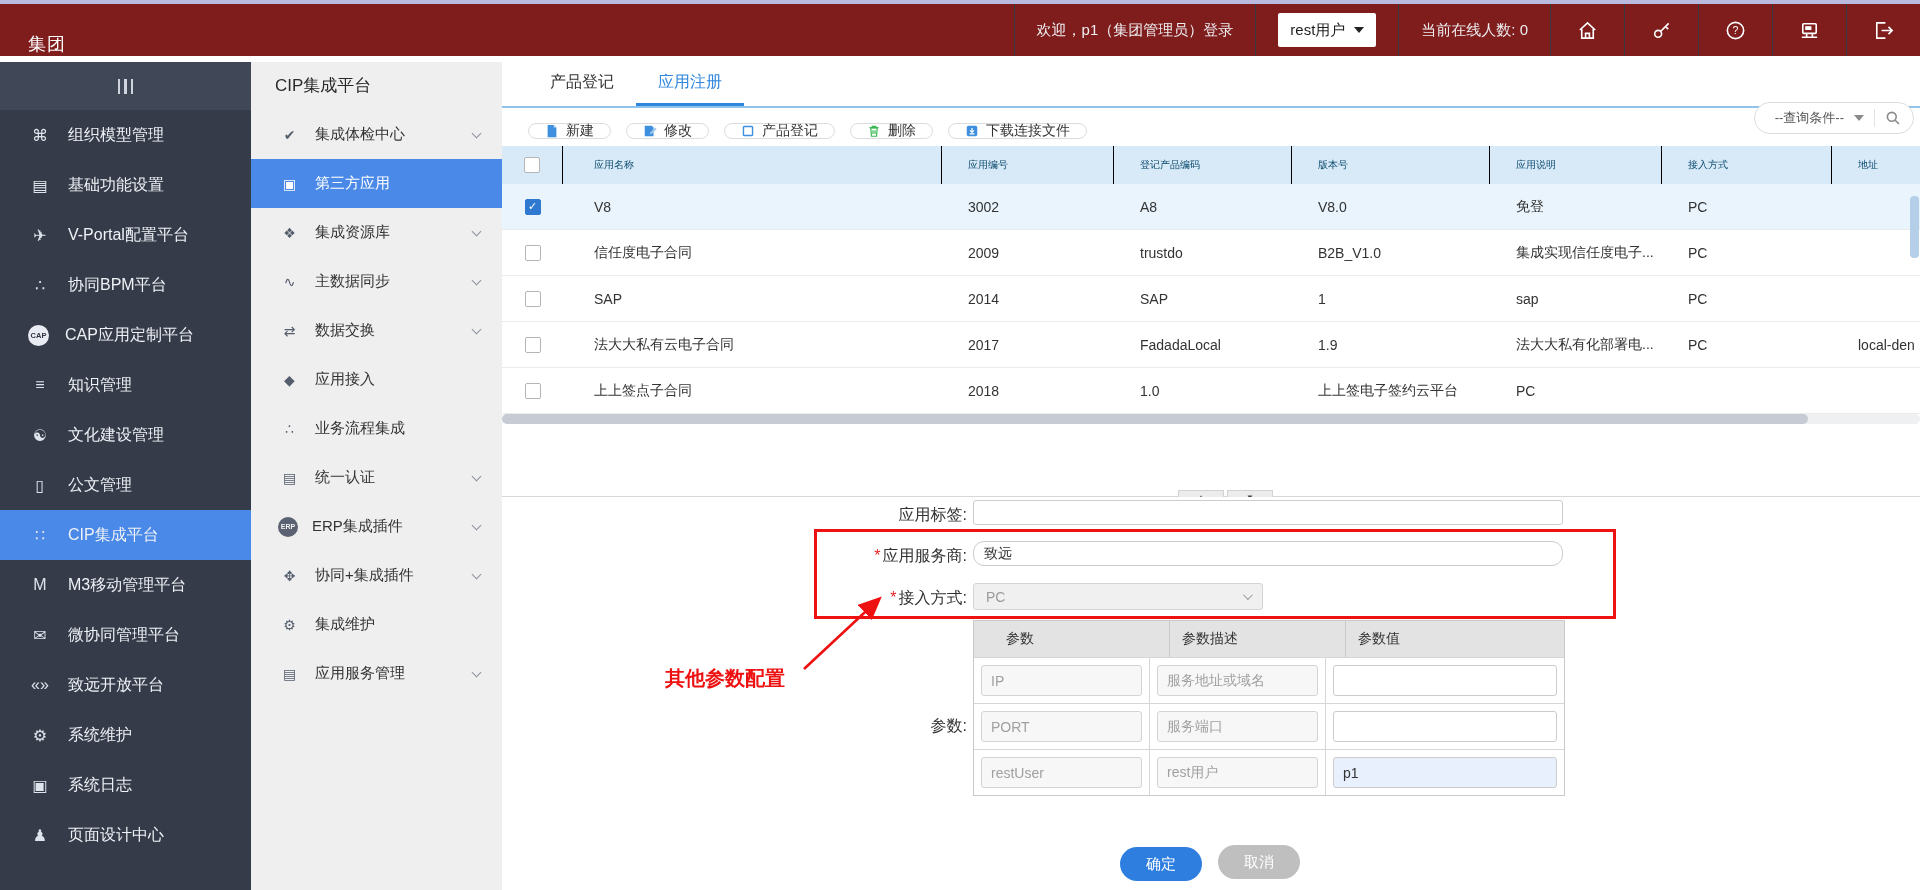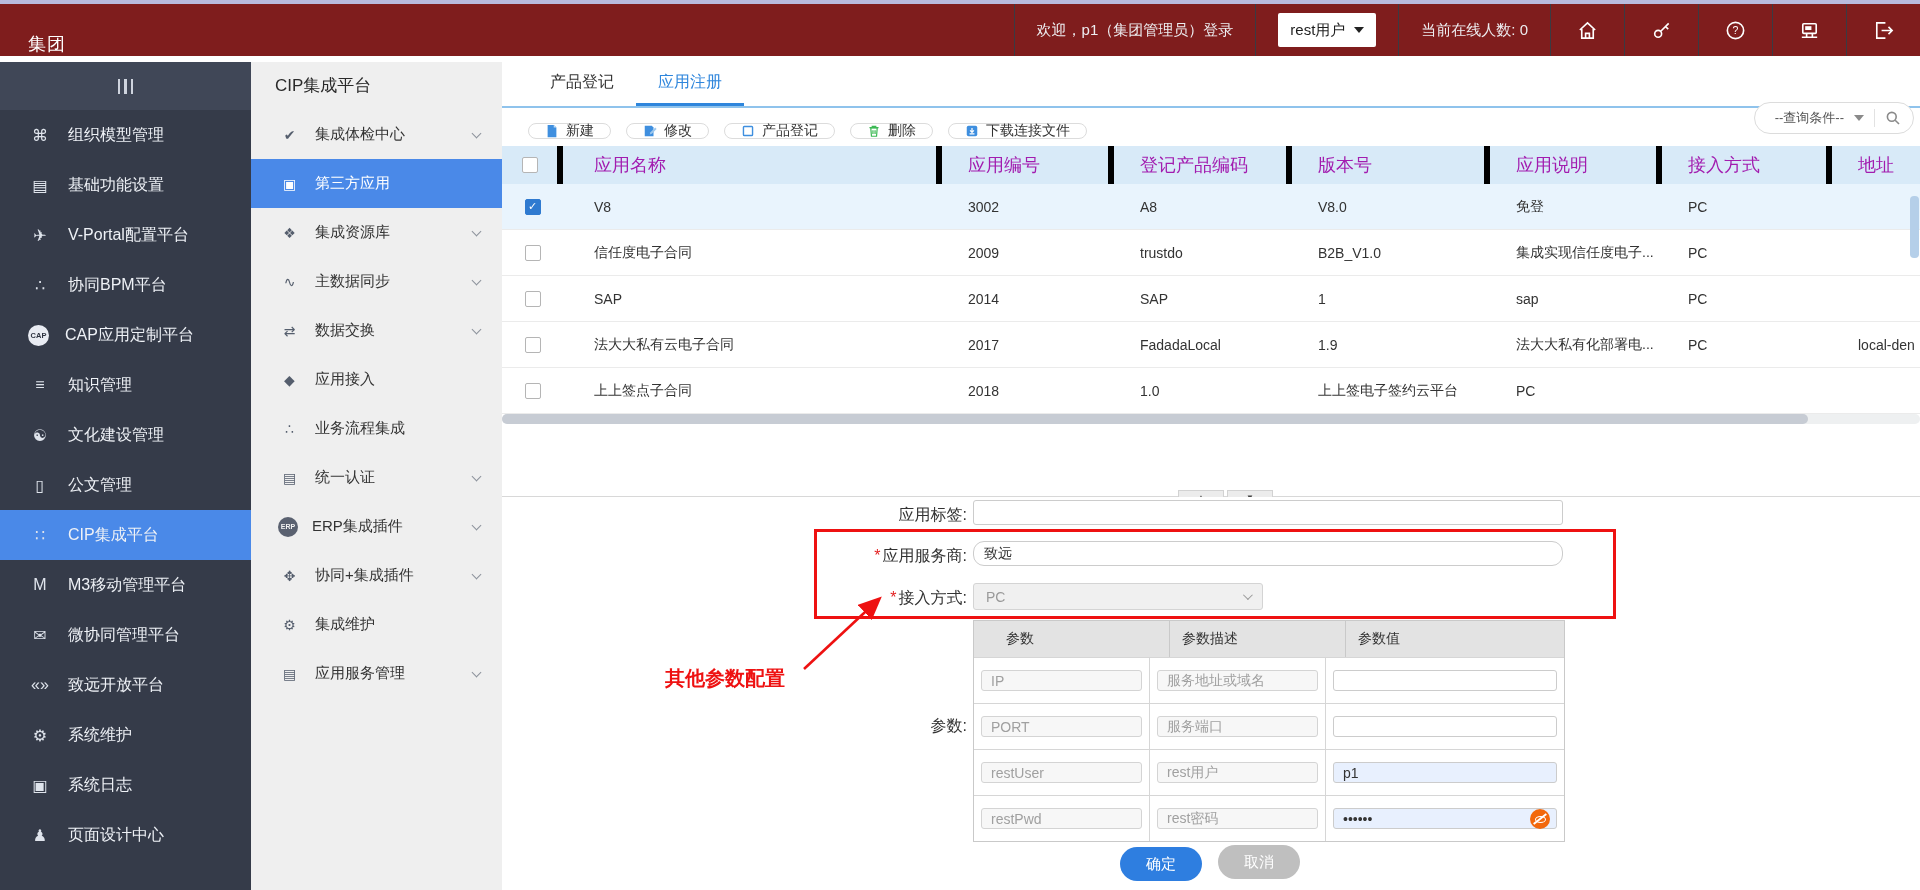--- a/index.html
+++ b/index.html
@@ -51,21 +51,21 @@
 
   .querybox { position:absolute; top:40px; right:6px; height:32px; border:1px solid #dcdcdc; border-radius:16px; background:#fff; display:flex; align-items:center; gap:10px; padding:0 12px 0 20px; cursor:pointer; }
   .querybox .qtext { font-size:13px; color:#555; }
   .qcaret { width:0; height:0; border-left:5px solid transparent; border-right:5px solid transparent; border-top:6px solid #8a8a8a; }
   .qdiv { width:1px; height:18px; background:#e2e2e2; }
 
   
   .tbl { position:absolute; left:0; top:84px; width:1418px; overflow:hidden; }
   .tgrid { display:grid; grid-template-columns:61px 379px 172px 178px 198px 172px 170px 150px; width:1480px; }
   .thead { background:#d8eaf8; height:38px; }
-  .thead > div { display:flex; align-items:center; font-size:18px; color:#a21caf; border-right:6px solid #000000; }
+  .thead > div { display:flex; align-items:center; font-size:10px; color:#0c4a6e; border-right:1px solid #000000; }
   .trow { height:46px; border-bottom:1px solid #ebebeb; background:#fff; }
   .trow > div { display:flex; align-items:center; font-size:14px; color:#333; overflow:hidden; white-space:nowrap; }
   .trow.sel { background:#e9f4fd; }
   .c1 { justify-content:center; }
   .c2 { padding-left:31px; }
   .c3,.c4,.c5,.c6,.c7,.c8 { padding-left:26px; }
   .cb { width:16px; height:16px; border:1px solid #b5b5b5; border-radius:2px; background:#fff; cursor:pointer; display:flex; align-items:center; justify-content:center; }
   .cb.on { background:#2f7ad0; border-color:#2f7ad0; }
   .cb.on::after { content:"✓"; color:#fff; font-size:11px; line-height:1; }
 
@@ -93,21 +93,21 @@
   .fsel { position:absolute; background:#f0f0f0; border:1px solid #d4d4d4; border-radius:3px; display:flex; align-items:center; padding:0 12px; font-size:14px; color:#9a9a9a; cursor:default; }
   .fsel .schev { margin-left:auto; width:7px; height:7px; border-right:1.8px solid #9a9a9a; border-bottom:1.8px solid #9a9a9a; transform:rotate(45deg) translateY(-2px); }
 
   .ptable { position:absolute; left:471px; top:123px; width:592px; border:1px solid #c9c9c9; border-collapse:collapse; }
   .ptable .ph { background:#e3e3e3;padding-left:20px; }
   .ptable .ph div { height:36px; display:flex; align-items:center; padding-left:12px; font-size:14px; color:#333; border-right:1px solid #c9c9c9; }
   .prow { display:grid; grid-template-columns:176px 176px 238px; }
   .ph.prow div:last-child { border-right:none; }
   .prow.body > div { height:46px; border-top:1px solid #d6d6d6; border-right:1px solid #d6d6d6; display:flex; align-items:center; padding:0 7px; position:relative; }
   .prow.body > div:last-child { border-right:none; }
-  .p-in { width:100%; height:21px; border:1px solid #d4d4d4; border-radius:3px; background:#f7f7f7; color:#a0a0a0; font-size:14px; padding:0 9px; font-family:inherit; }
+  .p-in { width:100%; height:31px; border:1px solid #d4d4d4; border-radius:3px; background:#f7f7f7; color:#a0a0a0; font-size:14px; padding:0 9px; font-family:inherit; }
   .p-in.val { background:#fff; border-color:#ccc; color:#333; }
   .p-in.val.filled { background:#e8f0fe; }
   .eye { display:none; position:absolute; right:14px; top:13px; width:20px; height:20px; background:#f2680c; border-radius:50%; cursor:pointer; }
   .eye.show { display:block; }
   .eye::after { content:""; position:absolute; left:5px; top:7px; width:9px; height:5px; border:1.5px solid #fff; border-radius:50%; }
   .eye::before { content:""; position:absolute; left:2px; top:9px; width:16px; height:2px; background:#fff; transform:rotate(-38deg); z-index:2; }
 
   .okbtn { position:absolute; left:618px; top:350px; width:82px; height:34px; border:none; border-radius:17px; background:#2e7ee0; color:#fff; font-size:15px; cursor:pointer; font-family:Liberation Mono, monospace; }
   .cancelbtn { position:absolute; left:716px; top:348px; width:82px; height:34px; border:none; border-radius:17px; background:#bfbfbf; color:#fff; font-size:15px; cursor:pointer; font-family:inherit; }
 
@@ -558,32 +558,20 @@
             </div>
             <div>
               <input class="p-in dis" disabled="" value="rest用户" style="">
             </div>
             <div>
               <input class="p-in val filled" value="p1" style="">
 
             </div>
           </div>
 
-          <div class="prow body">
-            <div>
-              <input class="p-in dis" disabled="" value="restPwd" style="">
-            </div>
-            <div>
-              <input class="p-in dis" disabled="" value="rest密码" style="">
-            </div>
-            <div>
-              <input class="p-in val filled" value="••••••" style="">
-              <span class="eye show"></span>
-            </div>
-          </div>
         </div>
     </div>
 
     <button class="okbtn">确定</button>
     <button class="cancelbtn">取消</button>
 
     <div class="annbox"></div>
     <svg class="annarrow">
       <defs>
         <marker id="ah" markerWidth="9" markerHeight="8" refX="7" refY="4" orient="auto">

